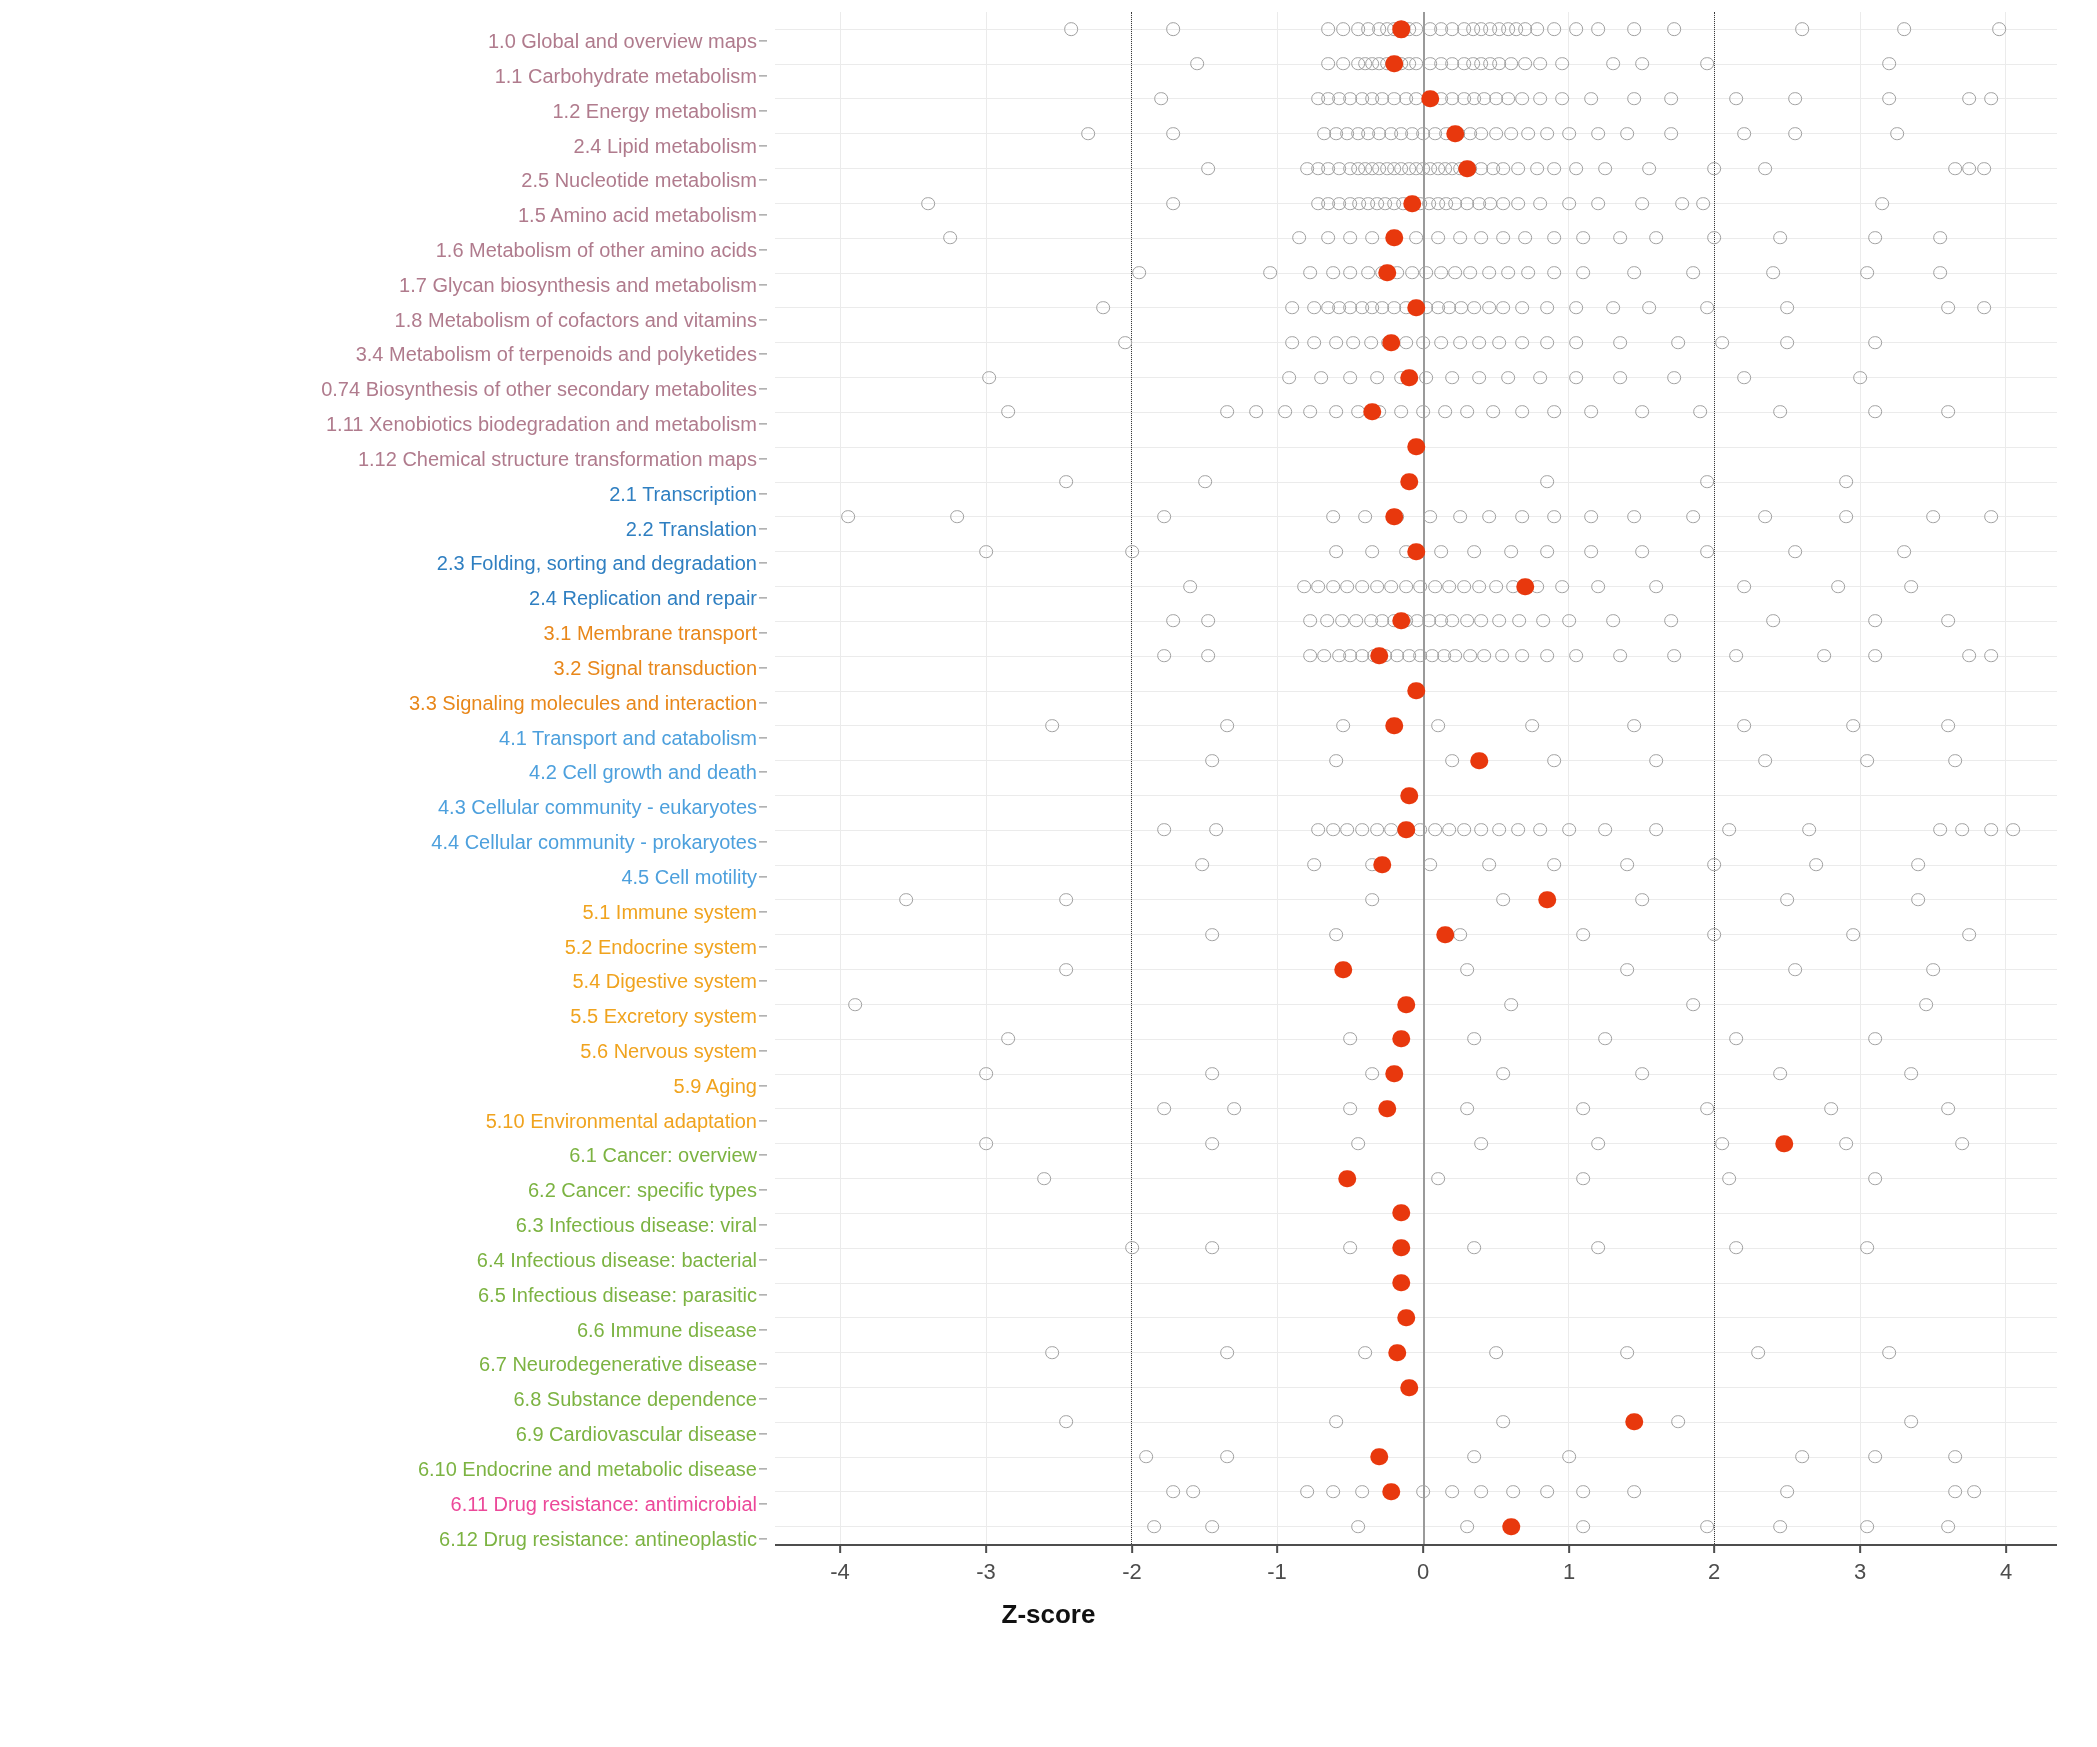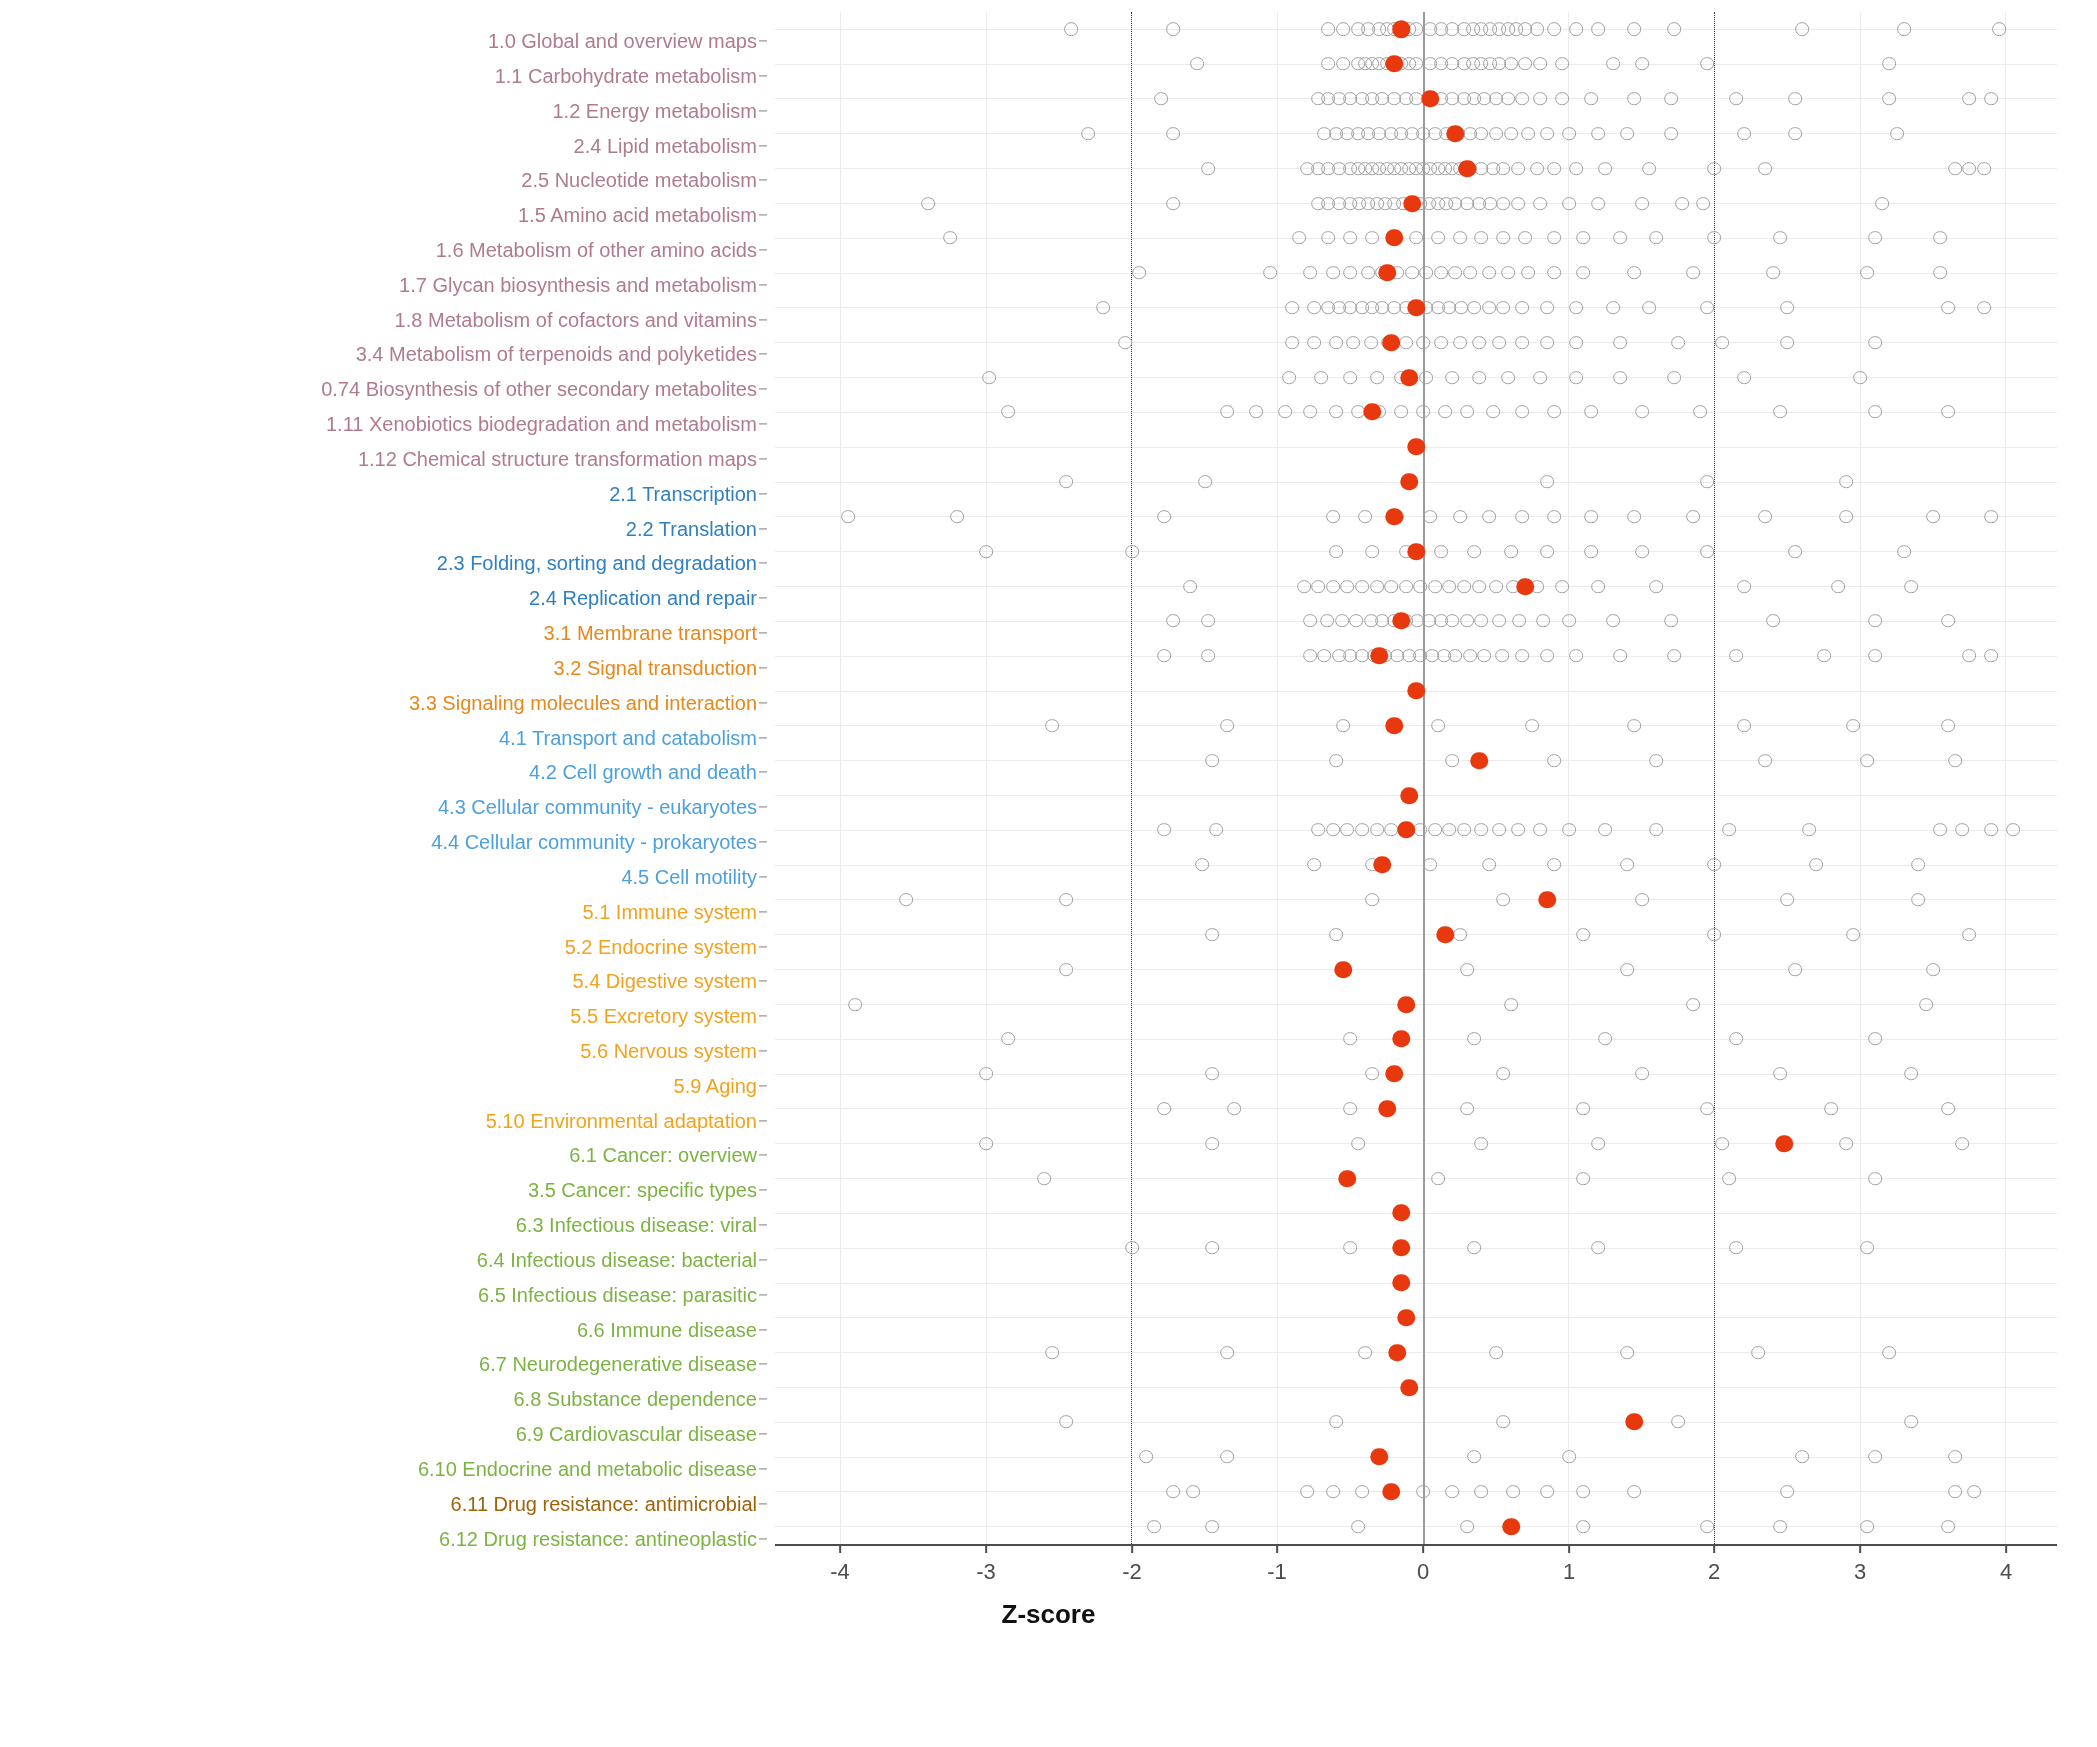--- a/index.html
+++ b/index.html
@@ -112,39 +112,39 @@
       <div class="row-label" style="top: 1004px; color: rgb(240, 163, 30);">5.5 Excretory system</div>
       <div class="tickmark" style="top: 1004px;"></div>
       <div class="row-label" style="top: 1039px; color: rgb(240, 163, 30);">5.6 Nervous system</div>
       <div class="tickmark" style="top: 1039px;"></div>
       <div class="row-label" style="top: 1074px; color: rgb(240, 163, 30);">5.9 Aging</div>
       <div class="tickmark" style="top: 1074px;"></div>
       <div class="row-label" style="top: 1109px; color: rgb(240, 163, 30);">5.10 Environmental adaptation</div>
       <div class="tickmark" style="top: 1109px;"></div>
       <div class="row-label" style="top: 1143px; color: rgb(124, 179, 66);">6.1 Cancer: overview</div>
       <div class="tickmark" style="top: 1143px;"></div>
-      <div class="row-label" style="top: 1178px; color: rgb(124, 179, 66);">3.5 Cancer: specific types</div>
+      <div class="row-label" style="top: 1178px; color: rgb(124, 179, 66);">6.2 Cancer: specific types</div>
       <div class="tickmark" style="top: 1178px;"></div>
       <div class="row-label" style="top: 1213px; color: rgb(124, 179, 66);">6.3 Infectious disease: viral</div>
       <div class="tickmark" style="top: 1213px;"></div>
       <div class="row-label" style="top: 1248px; color: rgb(124, 179, 66);">6.4 Infectious disease: bacterial</div>
       <div class="tickmark" style="top: 1248px;"></div>
       <div class="row-label" style="top: 1283px; color: rgb(124, 179, 66);">6.5 Infectious disease: parasitic</div>
       <div class="tickmark" style="top: 1283px;"></div>
       <div class="row-label" style="top: 1318px; color: rgb(124, 179, 66);">6.6 Immune disease</div>
       <div class="tickmark" style="top: 1318px;"></div>
       <div class="row-label" style="top: 1352px; color: rgb(124, 179, 66);">6.7 Neurodegenerative disease</div>
       <div class="tickmark" style="top: 1352px;"></div>
       <div class="row-label" style="top: 1387px; color: rgb(124, 179, 66);">6.8 Substance dependence</div>
       <div class="tickmark" style="top: 1387px;"></div>
       <div class="row-label" style="top: 1422px; color: rgb(124, 179, 66);">6.9 Cardiovascular disease</div>
       <div class="tickmark" style="top: 1422px;"></div>
       <div class="row-label" style="top: 1457px; color: rgb(124, 179, 66);">6.10 Endocrine and metabolic disease</div>
       <div class="tickmark" style="top: 1457px;"></div>
-      <div class="row-label" style="top: 1492px; color: #a16207;">6.11 Drug resistance: antimicrobial</div>
+      <div class="row-label" style="top: 1492px; color: #ec4899;">6.11 Drug resistance: antimicrobial</div>
       <div class="tickmark" style="top: 1492px;"></div>
       <div class="row-label" style="top: 1527px; color: rgb(124, 179, 66);">6.12 Drug resistance: antineoplastic</div>
       <div class="tickmark" style="top: 1527px;"></div>
     </div>
   <div class="plot-area" id="plot-area">
       <div class="grid-h" style="top: 17px;"></div>
       <div class="grid-h" style="top: 52px;"></div>
       <div class="grid-h" style="top: 86px;"></div>
       <div class="grid-h" style="top: 121px;"></div>
       <div class="grid-h" style="top: 156px;"></div>

